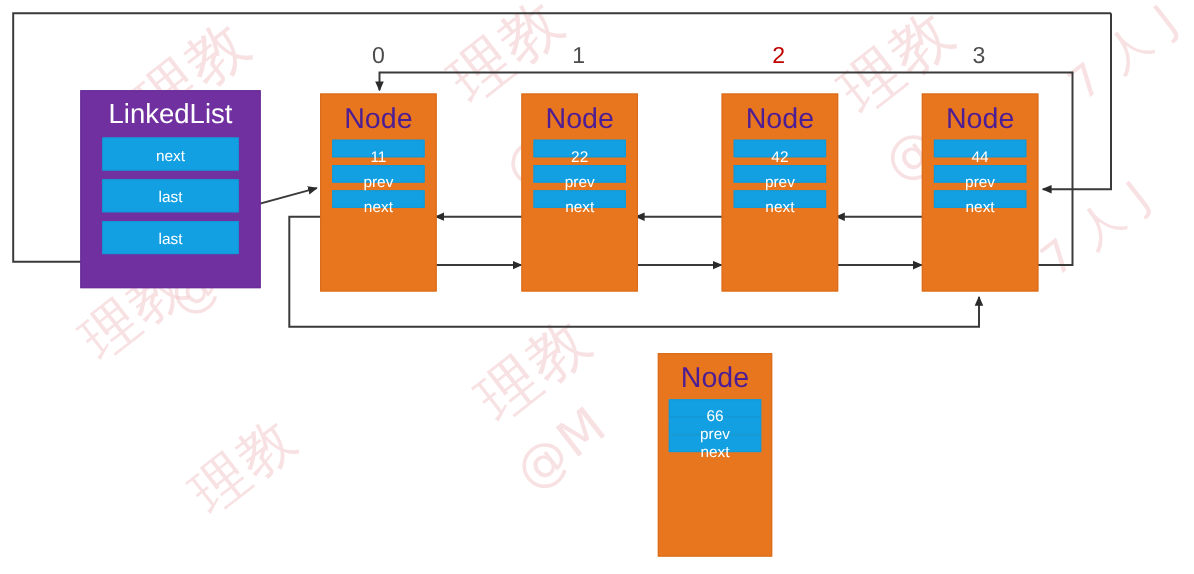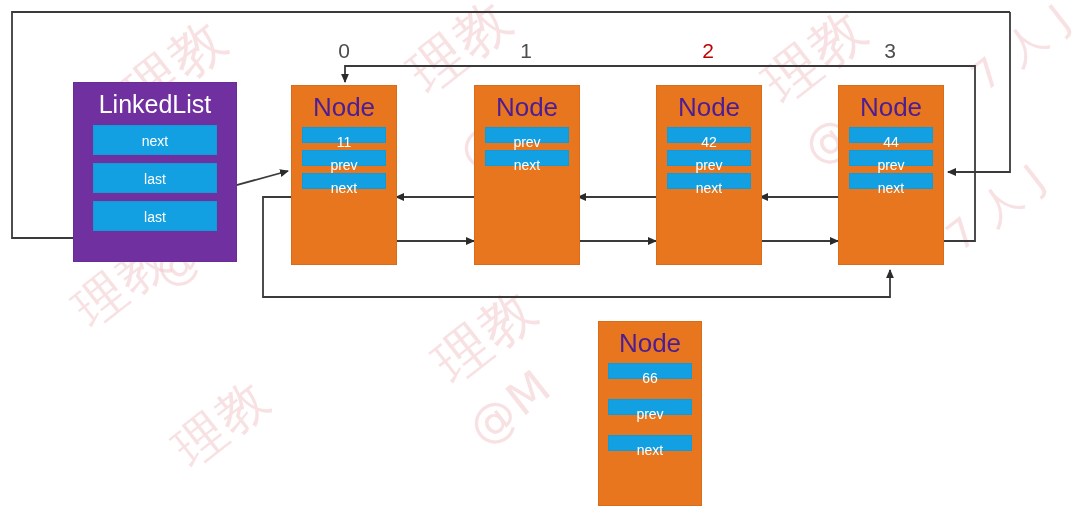--- a/index.html
+++ b/index.html
@@ -113,21 +113,21 @@
     color: #ffffff;
     font-size: 14px;
     text-align: center;
     line-height: 1;
     padding: 7px 0 7px 0;
     margin: 0 auto 7px auto;
     width: 84px;
     height: 16px;
   }
   .nfield:last-child { margin-bottom: 0; }
-  .node.bottom .nfield { margin-bottom: 20px; }
+  .node.bottom .nfield { margin-bottom: 0; }
   .node.bottom .nfield:last-child { margin-bottom: 0; }
 </style>
 </head>
 <body>
 
 <div id="canvas">
 
   <div class="wm-layer">
       <div class="wm" style="left: 120px; top: 30px; font-size: 54px; color: rgb(242, 201, 204); transform: rotate(-38deg);">理教</div>
       <div class="wm" style="left: 150px; top: 225px; font-size: 44px; color: rgb(242, 201, 204); transform: rotate(-38deg);">@M</div>
@@ -186,20 +186,21 @@
 
   <div class="node" style="left:291px; top:85px; width:106px; height:180px;">
     <div class="nhead">Node</div>
     <div class="nfield">11</div>
     <div class="nfield">prev</div>
     <div class="nfield">next</div>
   </div>
 
   <div class="node" style="left:474px; top:85px; width:106px; height:180px;">
     <div class="nhead">Node</div>
+    <div class="nfield">22</div>
     <div class="nfield">prev</div>
     <div class="nfield">next</div>
   </div>
 
   <div class="node" style="left:656px; top:85px; width:106px; height:180px;">
     <div class="nhead">Node</div>
     <div class="nfield">42</div>
     <div class="nfield">prev</div>
     <div class="nfield">next</div>
   </div>

